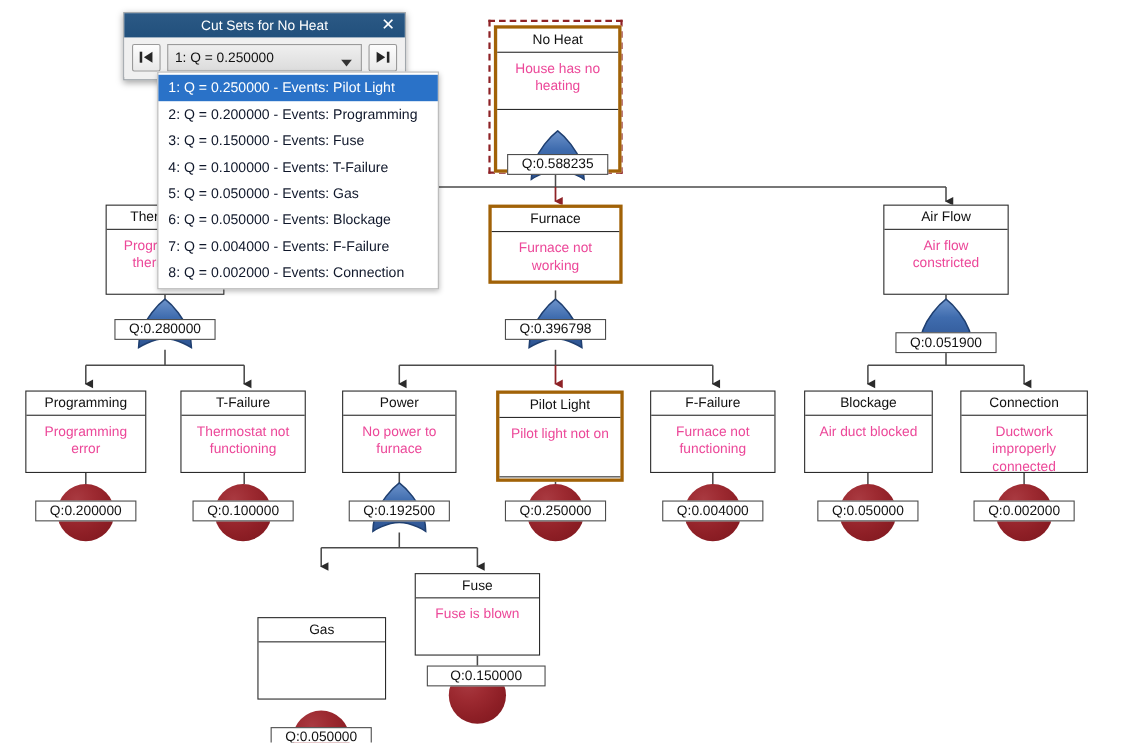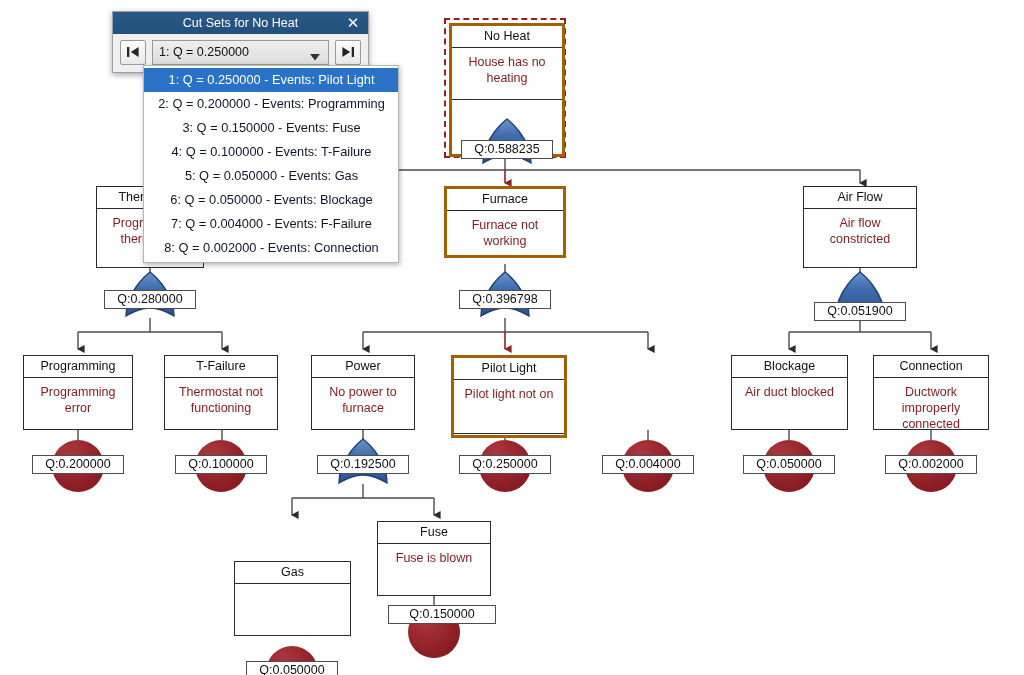--- a/index.html
+++ b/index.html
@@ -31,21 +31,21 @@
     color:#111;
     white-space:nowrap;overflow:hidden;
   }
   .node .desc{
     box-sizing:border-box;
     flex:1;
     text-align:center;
     font-size:12.5px;
     line-height:16px;
     padding:6px 5px 0 5px;
-    color:#7f1d1d;
+    color:#ec4899;
     overflow:hidden;
   }
 
   
   .node.hl > .box{border:3px solid #a16207;}
   .node.sel-dash{
     border:2px dashed #8e2226;
     box-sizing:border-box;
   }
   .orgate{position:absolute;width:56px;height:48px;}
@@ -267,20 +267,24 @@
   <div class="node hl" style="left:451px;top:355px;width:116px;height:140px;">
     <div class="box" style="width:116px;height:83px;">
       <div class="ttl">Pilot Light</div>
       <div class="desc" style="border-bottom:1px solid #2b2b2b;height:54px;flex:none;">Pilot light not on</div>
     </div>
     <div class="bevent" style="left:28px;top:85px;"></div>
     <div class="qlabel" style="left:8px;top:100px;width:92px;">Q:0.250000</div>
   </div>
 
   <div class="node" style="left:591px;top:355px;width:114px;height:140px;">
+    <div class="box" style="width:114px;height:75px;">
+      <div class="ttl">F-Failure</div>
+      <div class="desc">Furnace not functioning</div>
+    </div>
     <div class="bevent" style="left:31px;top:85px;"></div>
     <div class="qlabel" style="left:11px;top:100px;width:92px;">Q:0.004000</div>
   </div>
 
   <div class="node" style="left:731px;top:355px;width:117px;height:140px;">
     <div class="box" style="width:117px;height:75px;">
       <div class="ttl">Blockage</div>
       <div class="desc">Air duct blocked</div>
     </div>
     <div class="bevent" style="left:32px;top:85px;"></div>
@@ -335,21 +339,21 @@
       </div>
       <div class="navbtn">
         <svg width="14" height="12" viewBox="0 0 14 12">
           <path d="M1.4,1 L1.4,11 L9.2,6 Z" fill="#262626"></path>
           <rect x="10.7" y="1" width="2.3" height="10" fill="#262626"></rect>
         </svg>
       </div>
     </div>
   </div>
 
-  <div id="dropdown" style="left:143px;top:65px;width:256px;text-align:center;">
+  <div id="dropdown" style="left:143px;top:65px;width:256px;">
     <div class="opt active">1: Q = 0.250000 - Events: Pilot Light</div>
     <div class="opt">2: Q = 0.200000 - Events: Programming</div>
     <div class="opt">3: Q = 0.150000 - Events: Fuse</div>
     <div class="opt">4: Q = 0.100000 - Events: T-Failure</div>
     <div class="opt">5: Q = 0.050000 - Events: Gas</div>
     <div class="opt">6: Q = 0.050000 - Events: Blockage</div>
     <div class="opt">7: Q = 0.004000 - Events: F-Failure</div>
     <div class="opt">8: Q = 0.002000 - Events: Connection</div>
   </div>
 

